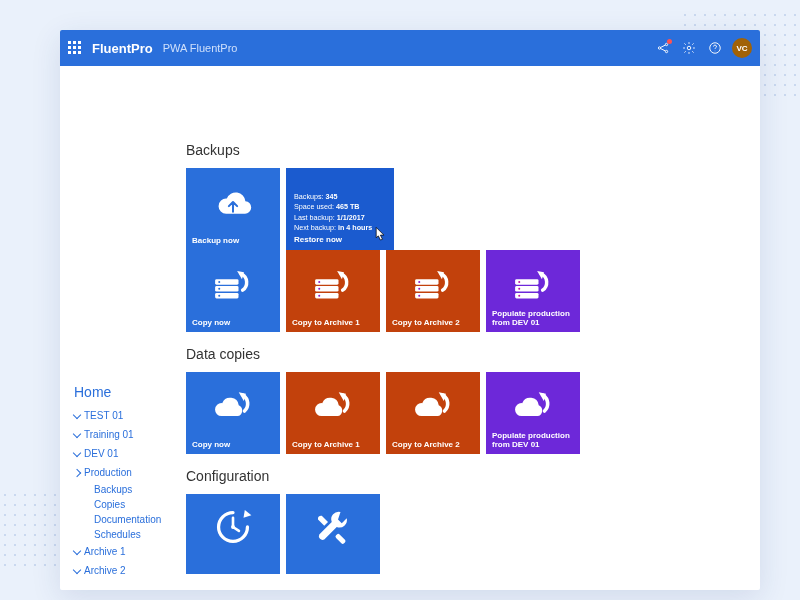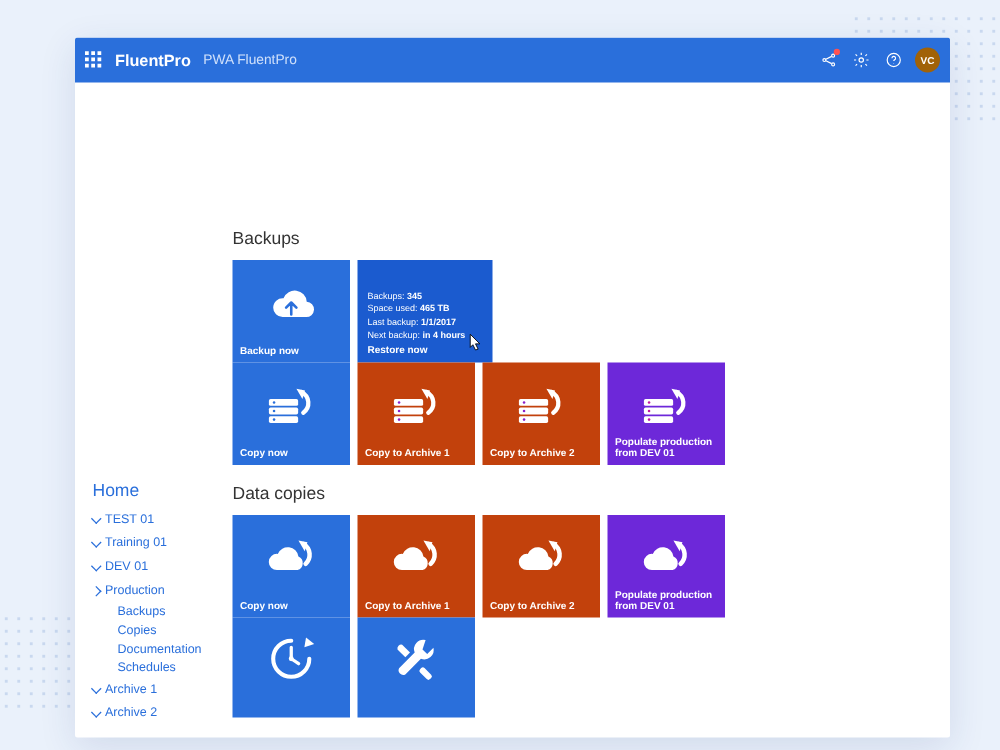--- a/index.html
+++ b/index.html
@@ -261,20 +261,21 @@
             <svg width="46" height="34" viewBox="0 0 64 46">
                 <path d="M40 22a12 12 0 0 0-23-3 9 9 0 0 0-10 9 9 9 0 0 0 9 9h23a8 8 0 0 0 1-15z"></path>
                 <path d="M46 8a14 14 0 0 1 2 22" fill="none" stroke="#fff" stroke-width="5" stroke-linecap="round"></path>
                 <path d="M40 4l10 2-3 10z"></path>
               </svg>
           </div>
           <div class="label">Populate production from DEV 01</div>
         </div>
       </div>
 
+      <div class="section-title mt">Configuration</div>
       <div class="tiles config">
         <div class="tile blue">
           <div class="iconwrap">
             <svg width="42" height="42" viewBox="0 0 64 64">
                 <path d="M32 10a22 22 0 1 0 22 22" fill="none" stroke="#fff" stroke-width="5" stroke-linecap="round"></path>
                 <path d="M50 6l10 8-12 4z"></path>
                 <circle cx="32" cy="32" r="3"></circle>
                 <path d="M32 32V18M32 32l9 6" stroke="#fff" stroke-width="4" stroke-linecap="round" fill="none"></path>
               </svg>
           </div>

